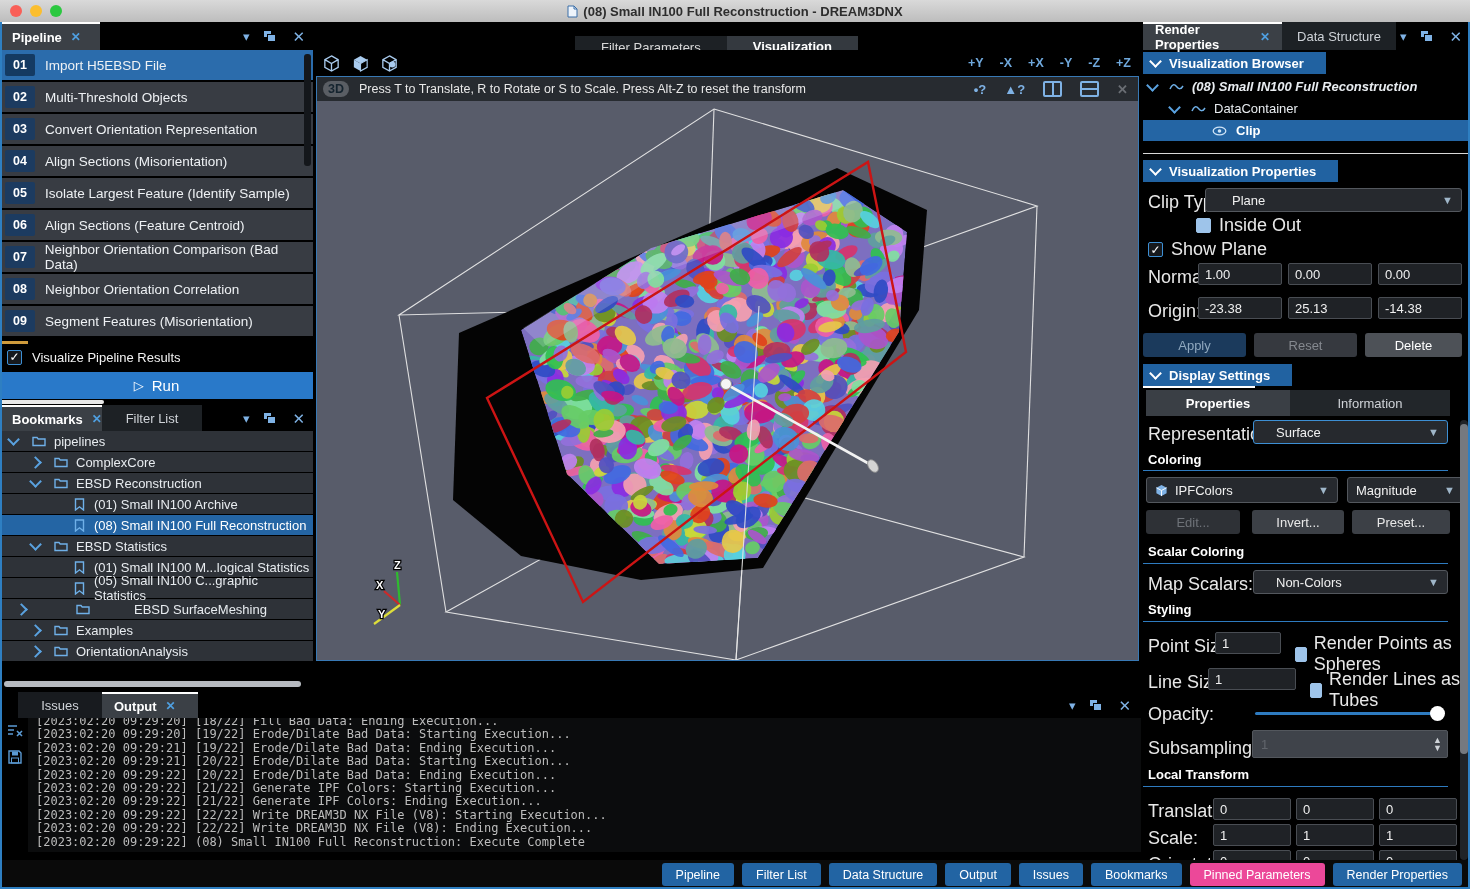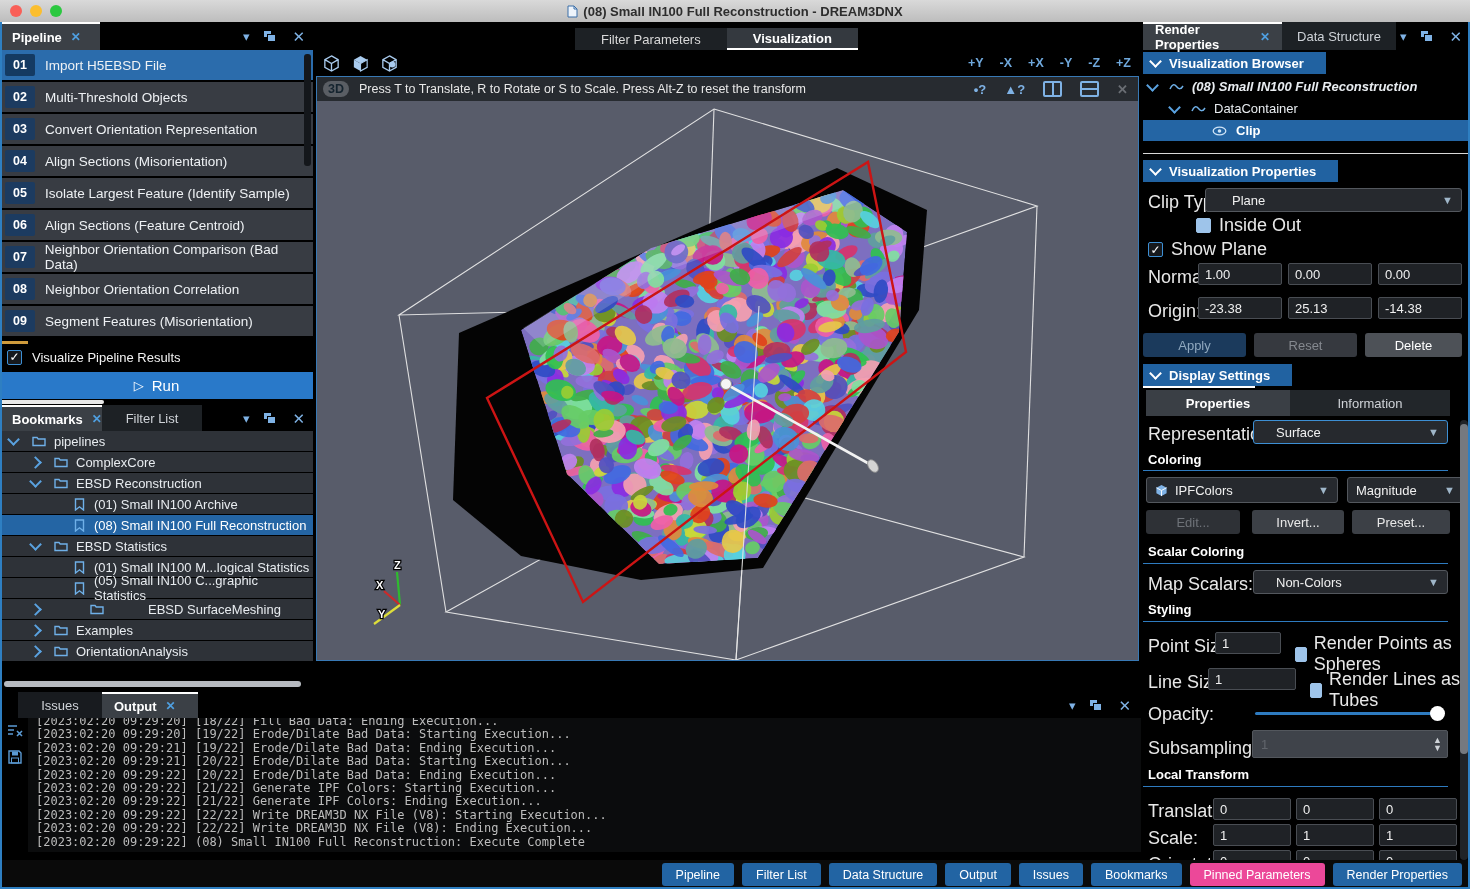--- a/index.html
+++ b/index.html
@@ -262,21 +262,21 @@
           <span>(01) Small IN100 M...logical Statistics</span>
         </div>
         <div class="trow" style="padding-left: 53px;">
           <span class="ticon" style="margin: 0px 9px 0px 21px;">
             <svg width="11" height="13" viewBox="0 0 11 13">
               <path d="M1.5 1 h8 v11 l-4 -3.2 -4 3.2 Z" fill="none" stroke="#6fb0e8" stroke-width="1.4"></path>
             </svg>
           </span>
           <span>(05) Small IN100 C...graphic Statistics</span>
         </div>
-        <div class="trow" style="padding-left: 31px; gap: 36px;">
+        <div class="trow" style="padding-left: 17px; gap: 36px;">
           <span class="chev right"></span>
           <span class="ticon" style="margin: 0px 8px 0px 14px;">
             <svg width="14" height="12" viewBox="0 0 14 12">
               <path d="M1 2.5 h4 l1.2 1.5 H13 V10.5 H1 Z" fill="none" stroke="#6fb0e8" stroke-width="1.4"></path>
             </svg>
           </span>
           <span>EBSD SurfaceMeshing</span>
         </div>
         <div class="trow" style="padding-left: 31px;">
           <span class="chev right"></span>
@@ -294,21 +294,21 @@
               <path d="M1 2.5 h4 l1.2 1.5 H13 V10.5 H1 Z" fill="none" stroke="#6fb0e8" stroke-width="1.4"></path>
             </svg>
           </span>
           <span>OrientationAnalysis</span>
         </div>
       </div>
     <div class="hthumb" style="left:4px;top:276px;width:297px;height:6px;background:#b6bac0;border-radius:3px;"></div>
   </div>
 
   <div class="panel" style="left:316px;top:22px;width:823px;height:670px;">
-    <div class="ctabs" style="left:259px;top:6px;height:22px;position:absolute;">
+    <div class="ctabs" style="left:259px;top:14px;height:22px;position:absolute;">
       <div class="ctab">
         <span>Filter Parameters</span>
       </div>
       <div class="ctab active">
         <span>Visualization</span>
       </div>
     </div>
 
     <div class="vp-toolbar" style="left:0;top:28px;width:823px;height:26px;">
       <span class="cube-ic" style="margin-left:6px;">

